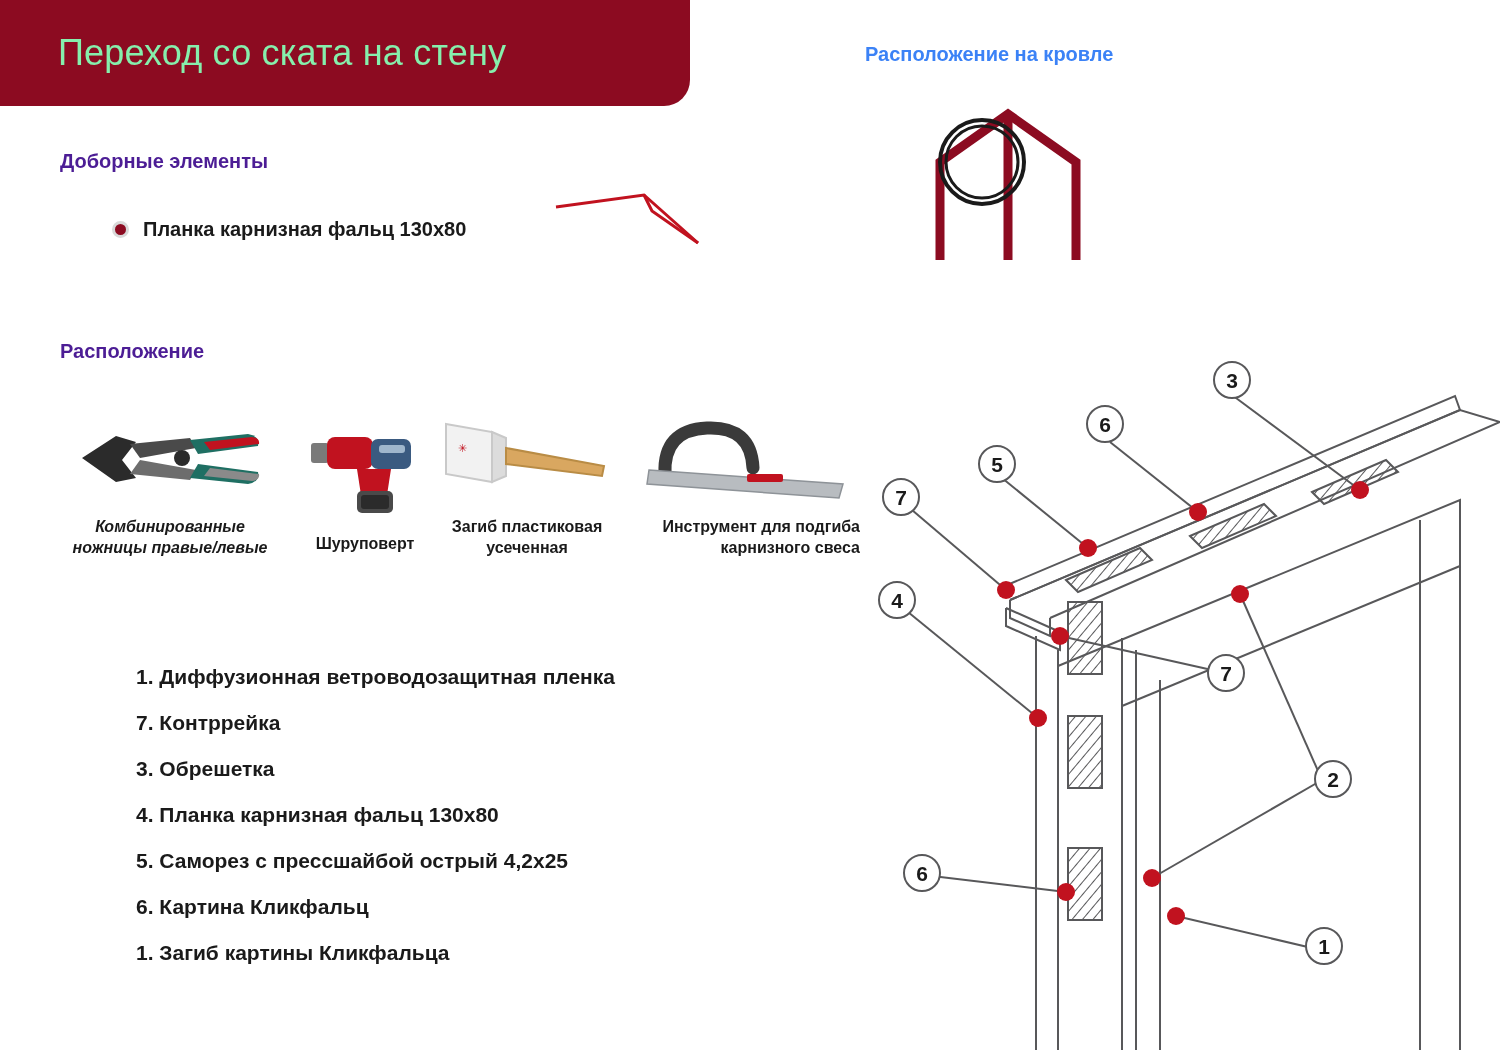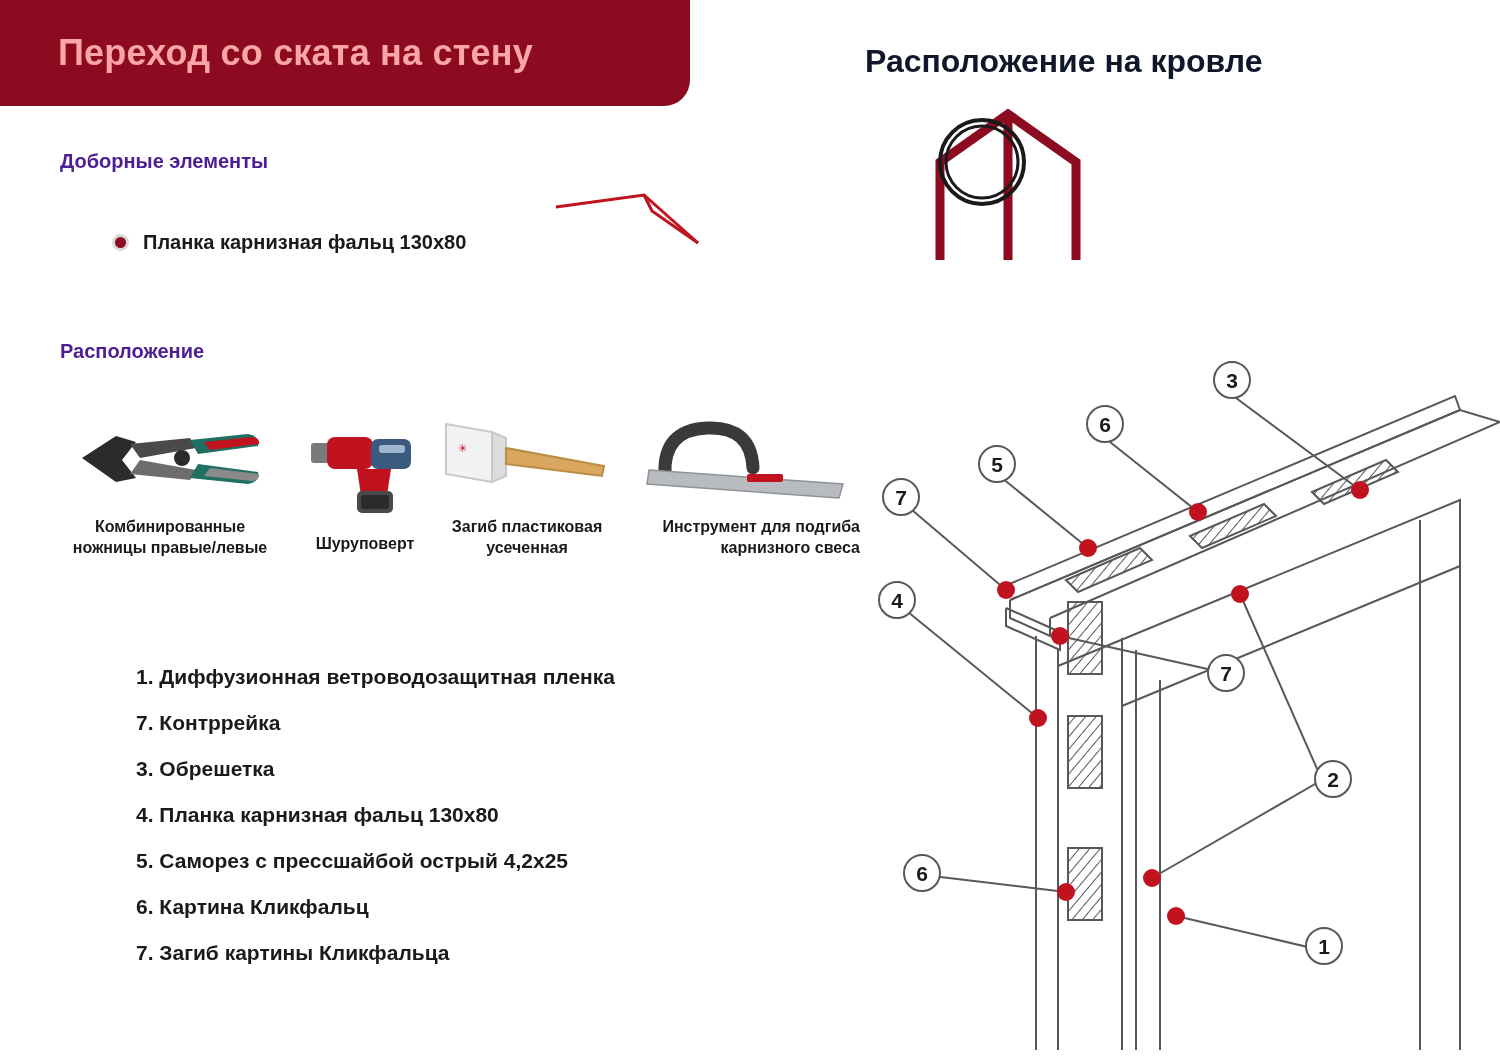--- a/index.html
+++ b/index.html
@@ -22,53 +22,52 @@
     left: 0;
     top: 0;
     width: 690px;
     height: 106px;
     background: #8c0b21;
     border-bottom-right-radius: 26px;
     display: flex;
     align-items: center;
   }
   .title-banner .title-text {
-    color: #fca5a5;
+    color: #86efac;
     font-size: 36px;
-    font-weight: bold;
+    font-weight: normal;
     margin-left: 58px;
     letter-spacing: 0.2px;
   }
   .right-title {
     position: absolute;
     left: 865px;
     top: 43px;
-    font-size: 32px;
-    font-weight: bold;
-    color: #0f172a;
+    font-size: 20px;
+    font-weight: bold;
+    color: #3b82f6;
   }
 
   
   .section-heading {
     position: absolute;
     font-size: 20px;
     font-weight: bold;
     color: #4c1d95;
   }
   #heading-dobornye { left: 60px; top: 150px; }
   #heading-instrumenty { left: 60px; top: 340px; }
 
   
   .bullet-row {
     position: absolute;
     left: 112px;
     top: 218px;
     display: flex;
     align-items: center;
-    margin-top: 13px;
   }
   .bullet-dot {
     width: 17px;
     height: 17px;
     border-radius: 50%;
     background: #8c0b21;
     border: 3px solid #d9d9d9;
     box-sizing: border-box;
     margin-right: 14px;
   }
@@ -95,21 +94,21 @@
     line-height: 21px;
     margin-top: 6px;
     white-space: pre-line;
   }
   .tool-img {
     height: 105px;
     display: flex;
     align-items: center;
     justify-content: center;
   }
-  #tool-0 { left: 60px;  top: 405px; width: 220px; }
+  #tool-0 { left: 60px;  top: 405px; width: 220px; font-style: italic; }
   #tool-1 { left: 285px; top: 422px; width: 160px; }
   #tool-2 { left: 432px; top: 405px; width: 190px; }
   #tool-3 { left: 630px; top: 405px; width: 230px; text-align: right; }
 
   
   .legend {
     position: absolute;
     left: 136px;
     top: 665px;
     width: 640px;
@@ -220,21 +219,21 @@
 карнизного свеса</div>
 </div>
 
 <div class="legend">
   <div class="legend-item">1. Диффузионная ветроводозащитная пленка</div>
   <div class="legend-item">7. Контррейка</div>
   <div class="legend-item">3. Обрешетка</div>
   <div class="legend-item">4. Планка карнизная фальц 130х80</div>
   <div class="legend-item">5. Саморез с прессшайбой острый 4,2х25</div>
   <div class="legend-item">6. Картина Кликфальц</div>
-  <div class="legend-item">7. Загиб картины Кликфальца</div>
+  <div class="legend-item">1. Загиб картины Кликфальца</div>
 </div>
 
 <svg id="roof-location" width="270" height="170" viewBox="0 0 270 170">
   <polyline points="10,160 10,62 78,14 146,62 146,160" fill="none" stroke="#8c0b21" stroke-width="9"></polyline>
   <polyline points="78,14 78,160" fill="none" stroke="#8c0b21" stroke-width="9"></polyline>
   <circle cx="52" cy="62" r="42" fill="none" stroke="#1a1a1a" stroke-width="4"></circle>
   <circle cx="52" cy="62" r="36" fill="none" stroke="#1a1a1a" stroke-width="3"></circle>
 </svg>
 
 <svg id="detail-drawing" width="640" height="700" viewBox="0 0 640 700">

